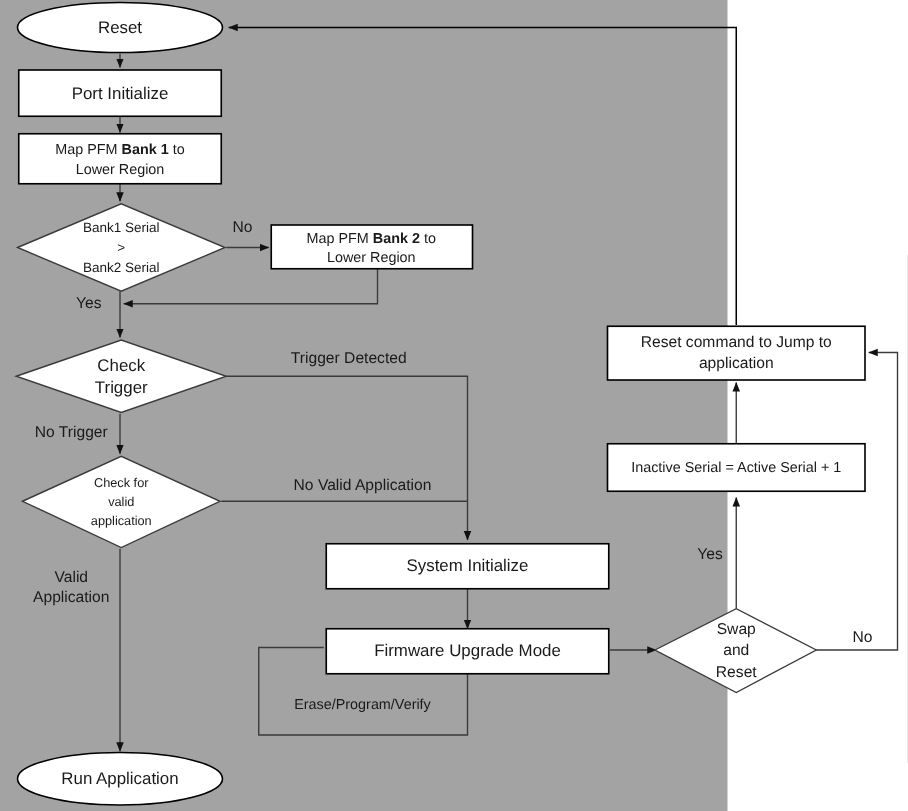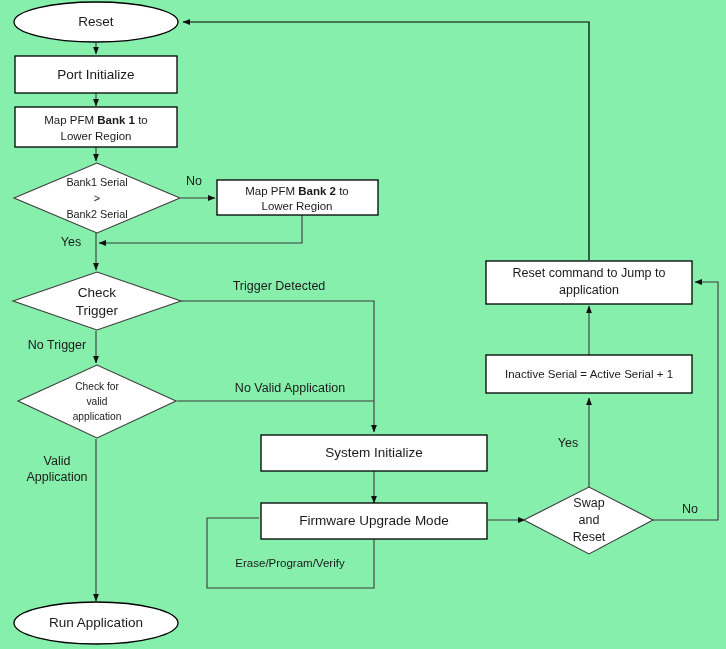--- a/index.html
+++ b/index.html
@@ -2,23 +2,23 @@
 <html><head>
 <meta charset="utf-8">
 <style>
   html, body {
     margin: 0;
     padding: 0;
     background: #ffffff;
   }
   #flow-root {
     position: relative;
-    width: 726px;
+    width: 582px;
     height: 649px;
-    background: #86efac;
+    background: #a3a3a3;
     font-family: "Liberation Sans", sans-serif;
   }
   svg#flow-svg {
     position: absolute;
     left: 0;
     top: 0;
     width: 726px;
     height: 649px;
     display: block;
   }

